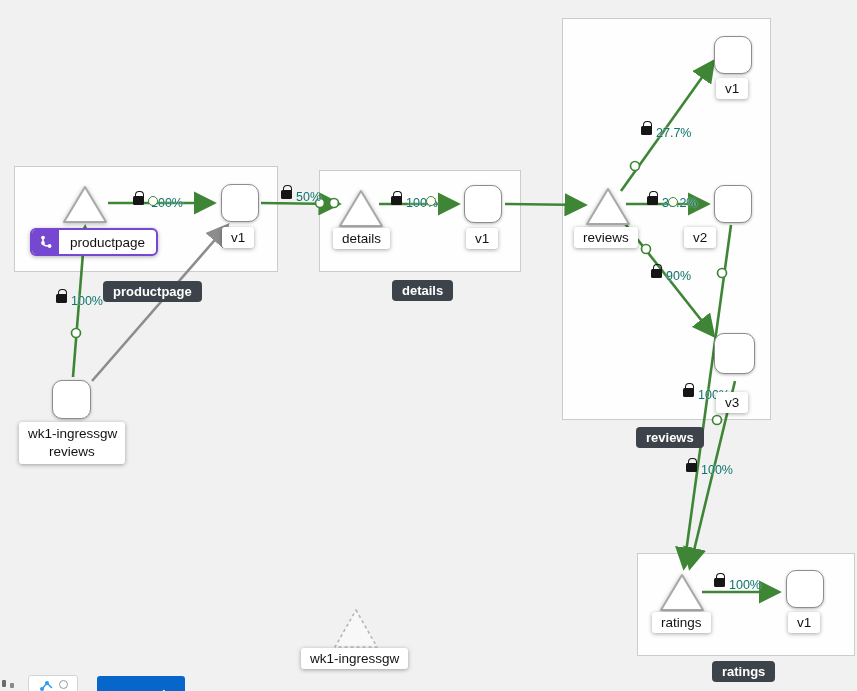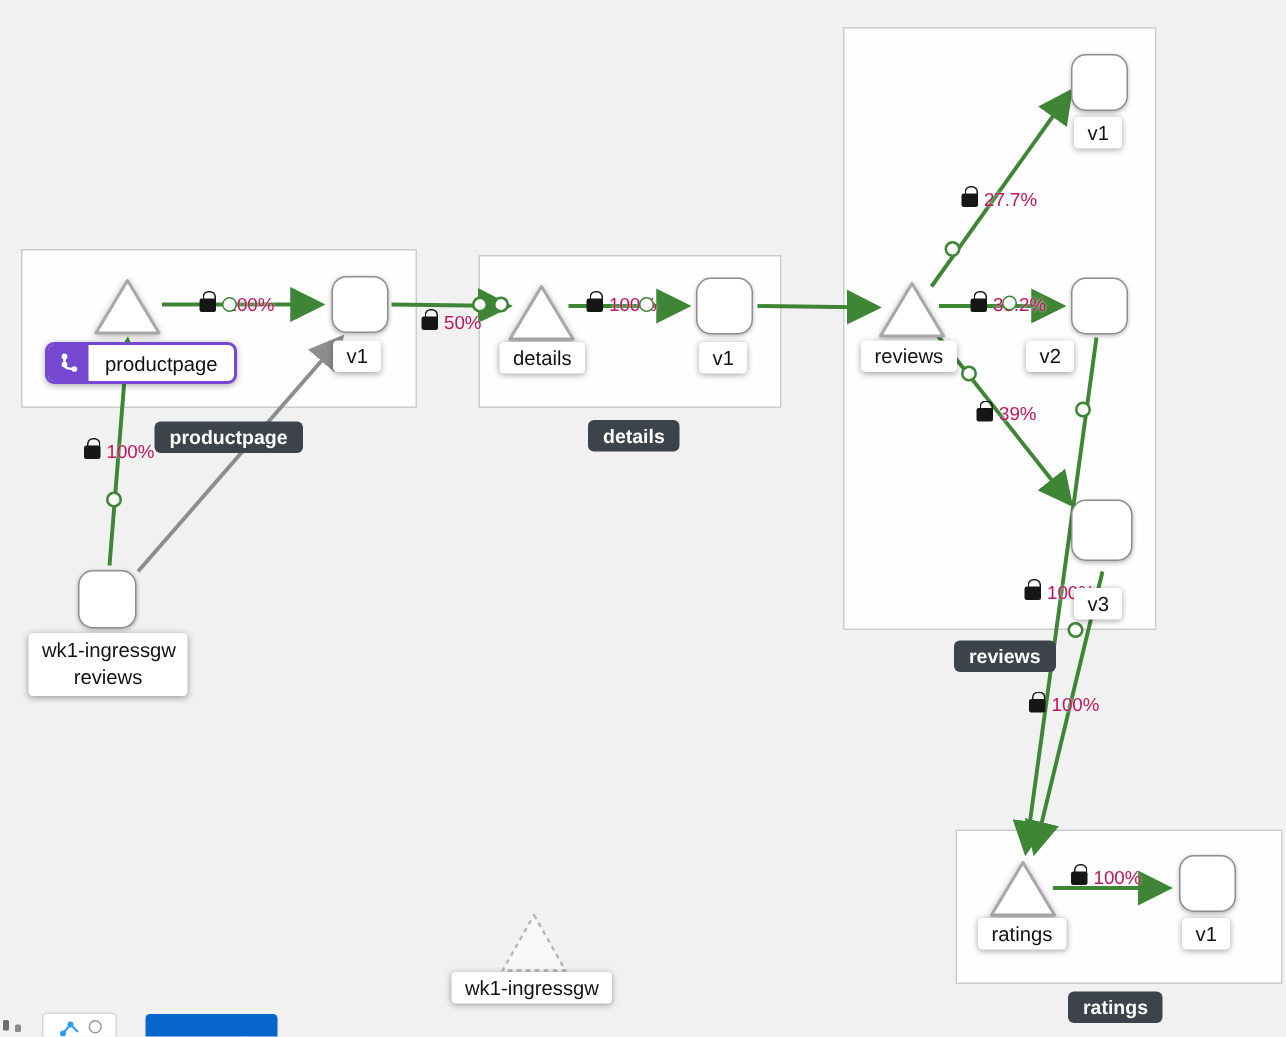--- a/index.html
+++ b/index.html
@@ -8,21 +8,21 @@
   .stage{position:absolute;inset:0}
   .group-box{position:absolute;background:#fefefe;border:1px solid #cccccc;z-index:1}
   .edges{position:absolute;left:0;top:0;z-index:2}
   .node-sq{position:absolute;width:38px;height:38px;background:#fff;border:1.5px solid #8d8d8d;
            border-radius:10px;box-shadow:0 1px 3px rgba(0,0,0,.28);z-index:4}
   .tri{position:absolute;z-index:4;filter:drop-shadow(0 1px 2px rgba(0,0,0,.3))}
   .nlabel{position:absolute;background:#fff;border-radius:3px;box-shadow:0 1px 4px rgba(0,0,0,.35);
           padding:3px 9px;font-size:13.5px;color:#121212;white-space:nowrap;z-index:5;text-align:center}
   .gbadge{position:absolute;background:#3d434a;color:#fff;font-weight:bold;font-size:13px;
           padding:3px 10px;border-radius:4px;white-space:nowrap;z-index:6}
-  .elabel{position:absolute;display:flex;align-items:center;font-size:12.5px;color:#be185d;
+  .elabel{position:absolute;display:flex;align-items:flex-start;font-size:12.5px;color:#0f766e;
           white-space:nowrap;z-index:3;text-shadow:0 0 2px #f1f1f2}
   .lock{position:relative;width:11px;height:9px;background:#161616;border-radius:1.5px;margin-right:4px;flex:none}
   .lock::before{content:"";position:absolute;left:2px;top:-5px;width:7px;height:7px;
           border:1.6px solid #161616;border-bottom:none;border-top-left-radius:4px;border-top-right-radius:4px}
   .ecirc{width:10px;height:10px;border:1.7px solid #3e8635;border-radius:50%;background:#fff;
          display:inline-block;flex:none;z-index:1}
   .rel{position:relative;display:inline-flex;align-items:center}
   .circ-abs{position:absolute;top:1px}
   .svc-badge{position:absolute;display:flex;align-items:stretch;border:2px solid #7647d1;border-radius:6px;
              background:#fff;box-shadow:0 1px 4px rgba(0,0,0,.3);overflow:hidden;height:28px;z-index:5}
@@ -77,21 +77,21 @@
     <circle cx="646" cy="249" r="4.5" fill="#fff" stroke="#3e8635" stroke-width="1.7"></circle>
     <circle cx="722" cy="273" r="4.5" fill="#fff" stroke="#3e8635" stroke-width="1.7"></circle>
     <circle cx="717" cy="420" r="4.5" fill="#fff" stroke="#3e8635" stroke-width="1.7"></circle>
   </svg>
 
   <div class="elabel" style="left:133px;top:196px">
     <span class="lock"></span>
     <span class="ecirc" style="margin-right:-7px"></span>
     <span>100%</span>
   </div>
-  <div class="elabel" style="left:281px;top:208px">
+  <div class="elabel" style="left:281px;top:190px">
     <span class="lock"></span>
     <span>50%</span>
   </div>
   <div class="elabel" style="left:391px;top:196px">
     <span class="lock"></span>
     <span>100%</span>
     <span class="ecirc" style="margin-left:-12px"></span>
   </div>
   <div class="elabel" style="left:641px;top:126px">
     <span class="lock"></span>
@@ -99,21 +99,21 @@
   </div>
   <div class="elabel" style="left:647px;top:196px">
     <span class="lock"></span>
     <span class="rel">
       <span>33.2%</span>
       <span class="ecirc circ-abs" style="left:6px"></span>
     </span>
   </div>
   <div class="elabel" style="left:651px;top:269px">
     <span class="lock"></span>
-    <span>39%</span>
+    <span>90%</span>
   </div>
   <div class="elabel" style="left:683px;top:388px">
     <span class="lock"></span>
     <span>100%</span>
   </div>
   <div class="elabel" style="left:686px;top:463px">
     <span class="lock"></span>
     <span>100%</span>
   </div>
   <div class="elabel" style="left:714px;top:578px">

